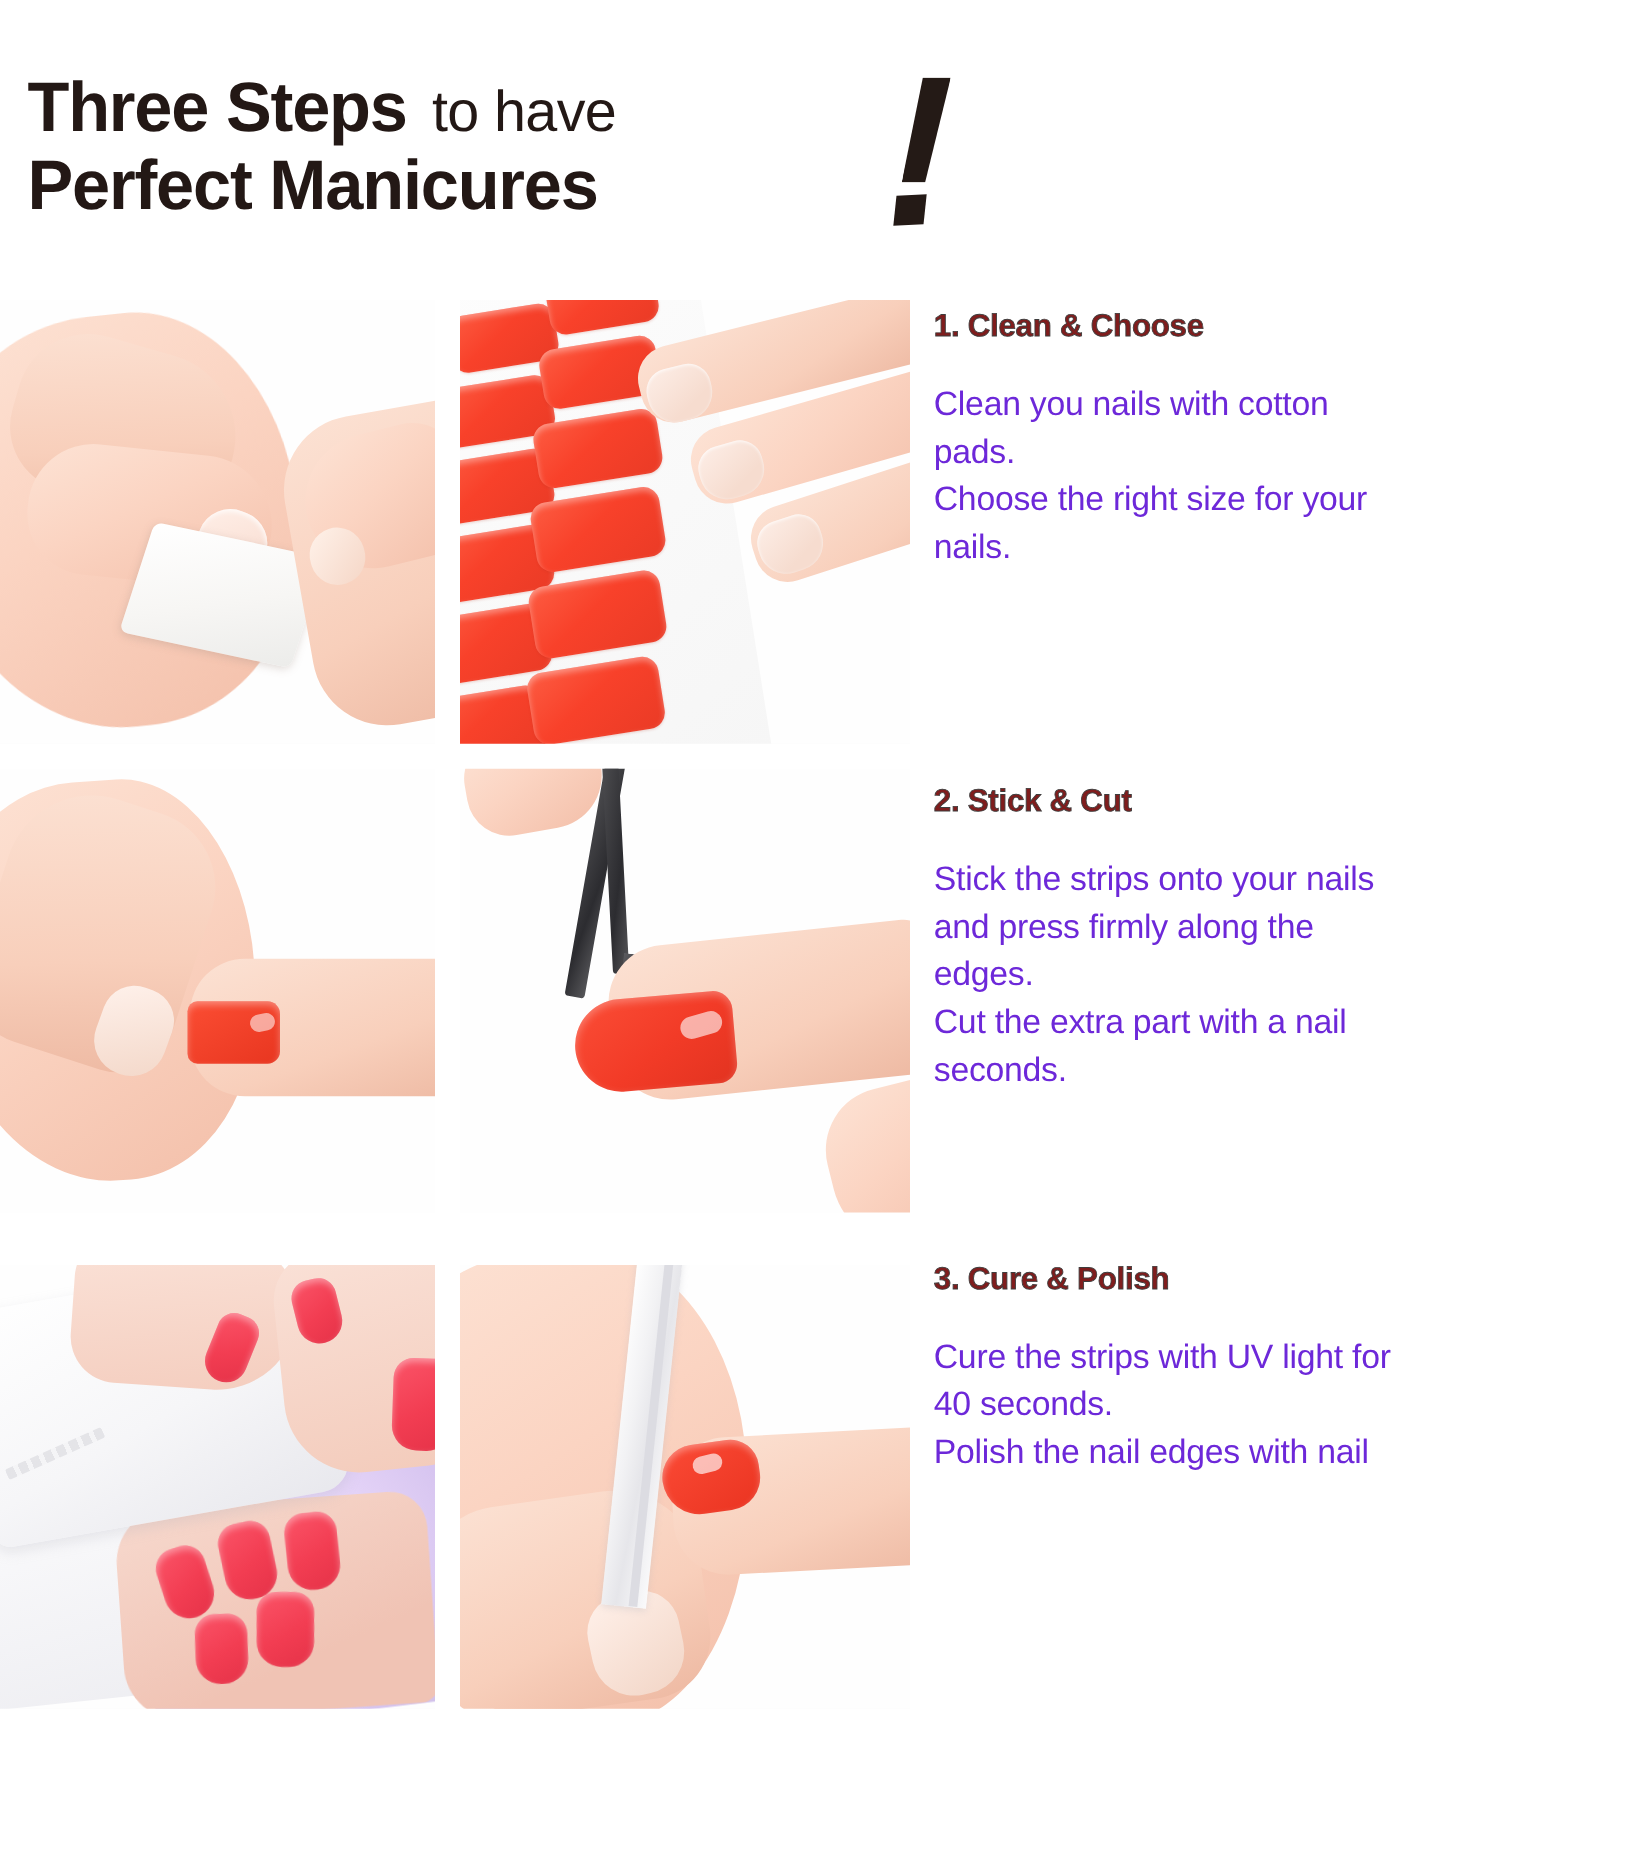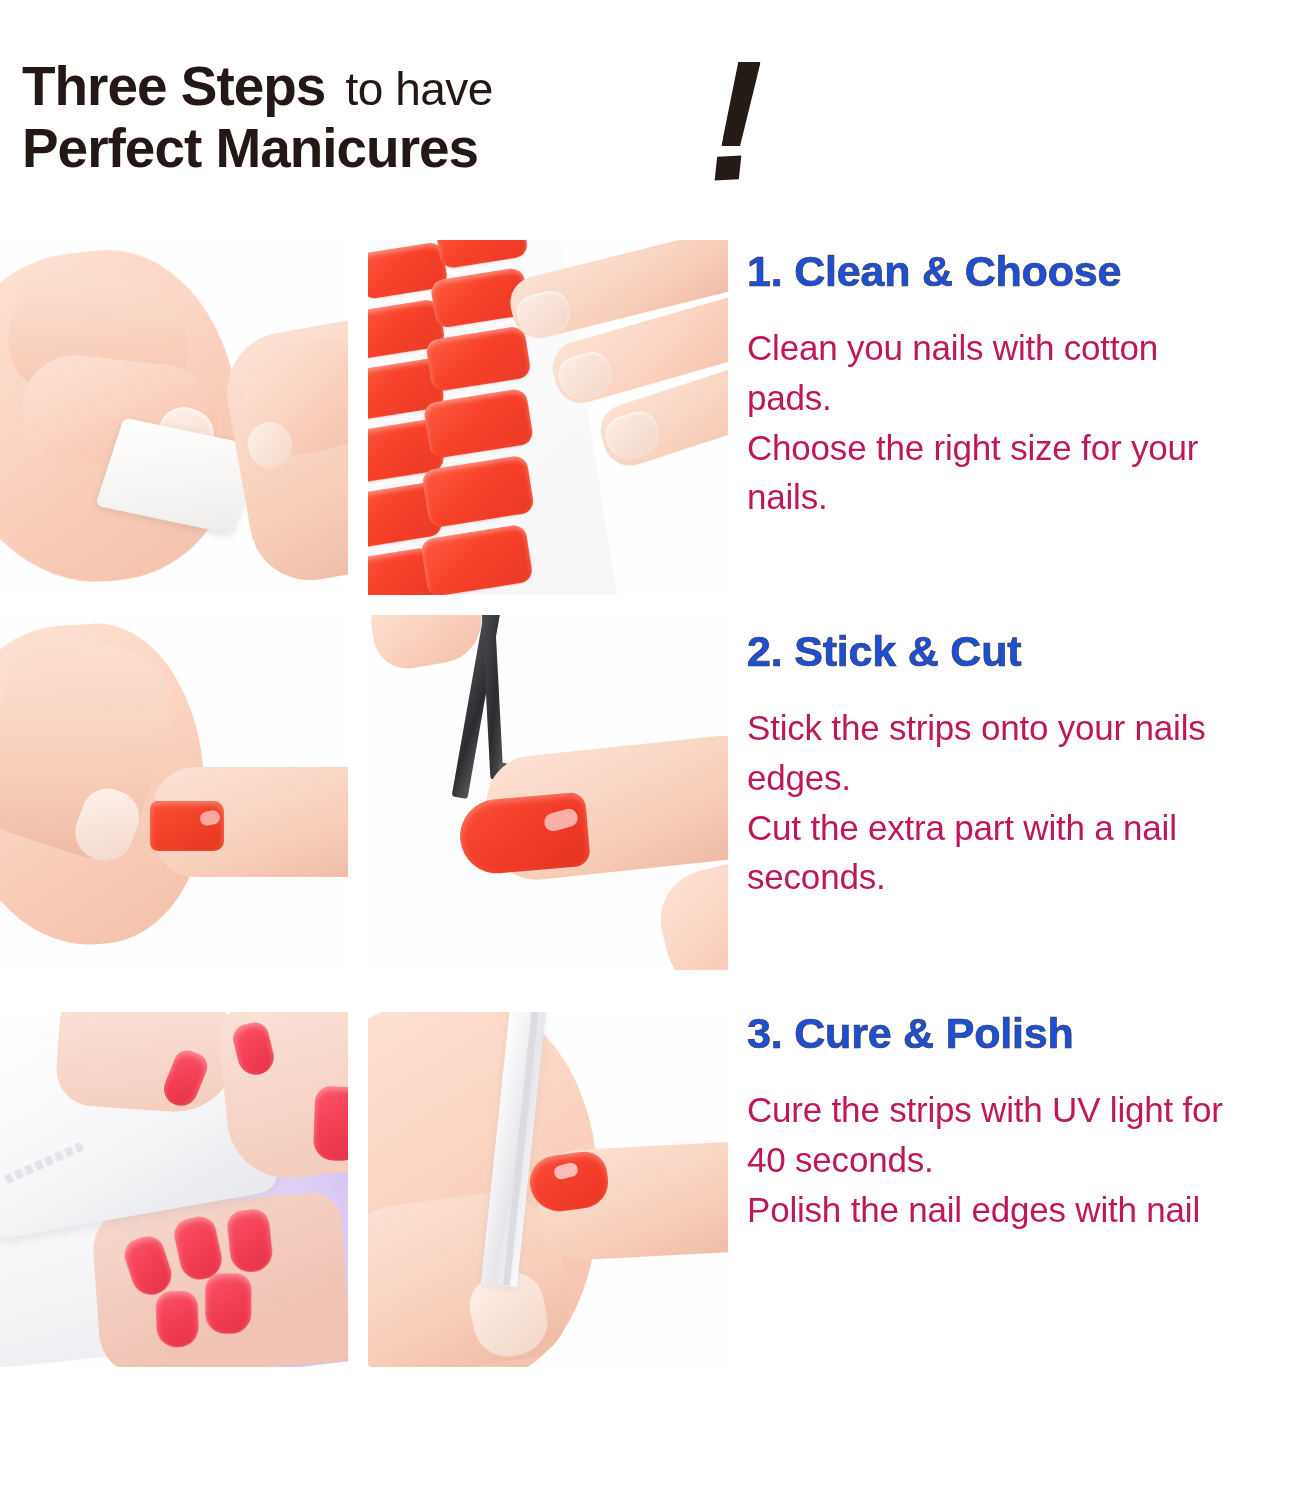--- a/index.html
+++ b/index.html
@@ -297,33 +297,33 @@
   }
 
   
   .steps { position: absolute; left: 747px; top: 248px; width: 553px; }
   .step { position: absolute; left:0; width: 553px; }
   .step-1 { top: 0px; }
   .step-2 { top: 380px; }
   .step-3 { top: 762px; }
 
   .step-title {
-    font-size: 43px;
+    font-size: 25px;
     font-weight: bold;
-    color: #1d4ed8;
+    color: #7f1d1d;
     -webkit-text-stroke: 0.7px #3d3d3d;
     letter-spacing: -0.2px;
     line-height: 1.1;
     margin-bottom: 28px;
     white-space: nowrap;
   }
   .step-body {
-    font-size: 35px;
+    font-size: 27px;
     font-weight: normal;
-    color: #be185d;
+    color: #6d28d9;
     line-height: 1.42;
     letter-spacing: -0.2px;
   }
   .step-body p { margin: 0; }
 </style>
 </head>
 <body>
 
 <div class="page">
 
@@ -457,20 +457,21 @@
         <p>pads.</p>
         <p>Choose the right size for your</p>
         <p>nails.</p>
       </div>
     </div>
 
     <div class="step step-2">
       <div class="step-title">2. Stick &amp; Cut</div>
       <div class="step-body">
         <p>Stick the strips onto your nails</p>
+        <p>and press firmly along the</p>
         <p>edges.</p>
         <p>Cut the extra part with a nail</p>
         <p>seconds.</p>
       </div>
     </div>
 
     <div class="step step-3">
       <div class="step-title">3. Cure &amp; Polish</div>
       <div class="step-body">
         <p>Cure the strips with UV light for</p>

